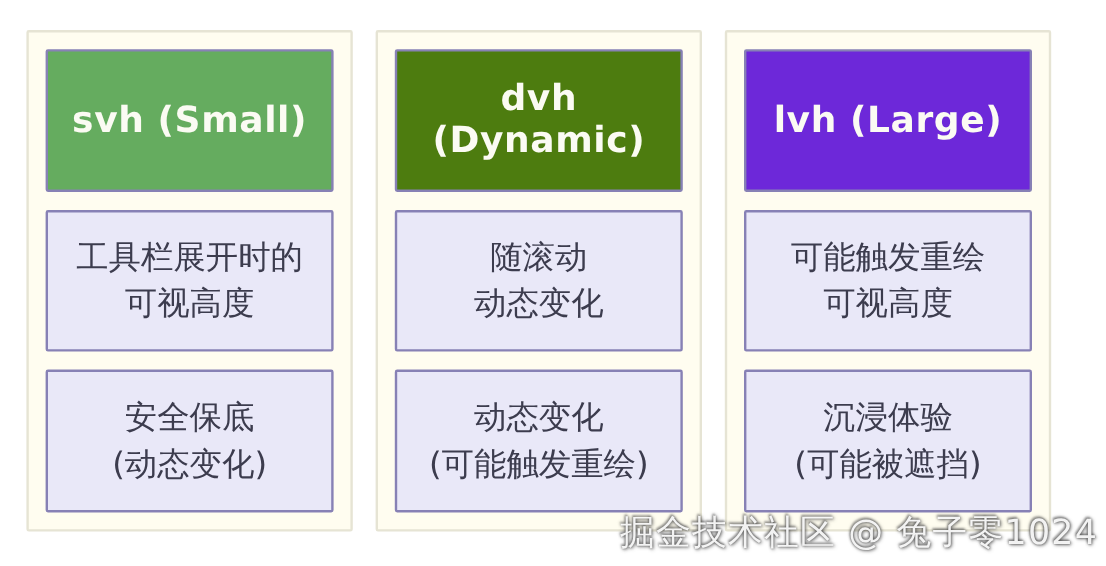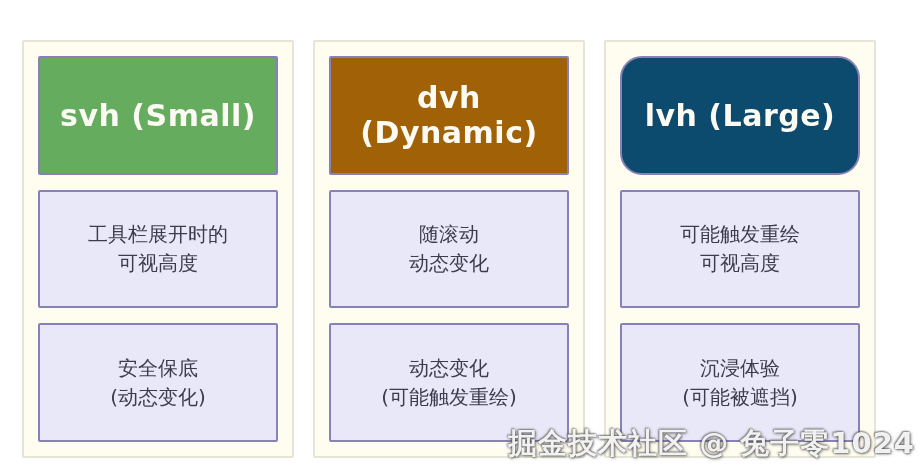--- a/index.html
+++ b/index.html
@@ -10,21 +10,21 @@
   }
   .canvas {
     position: relative;
     width: 922px;
     height: 472px;
     background: #ffffff;
     overflow: hidden;
   }
   .columns {
     position: absolute;
-    top: 40px;
+    top: 25px;
     left: 22px;
     right: 46px;
     display: flex;
     gap: 19px;
   }
   .card {
     flex: 1;
     background: #fffdf0;
     border: 2px solid #e6e4d4;
     border-radius: 2px;
@@ -48,29 +48,29 @@
   }
   .header-box {
     color: #fbfbf3;
     font-size: 30px;
     font-weight: bold;
     letter-spacing: 0.5px;
   }
   .info-box {
     background: #e9e8f8;
     color: #3c3c4e;
-    font-size: 20px;
+    font-size: 27px;
     line-height: 1.45;
   }
   .watermark {
     position: absolute;
     right: 7px;
     bottom: 8px;
     font-size: 29px;
-    font-weight: bold;
+    font-weight: normal;
     color: rgba(255,255,255,0.92);
     text-shadow:
       0 0 2px rgba(70,70,70,0.85),
       1px 1px 3px rgba(70,70,70,0.7),
       -1px -1px 2px rgba(70,70,70,0.5);
     white-space: nowrap;
     letter-spacing: 1px;
   }
 </style>
 </head>
@@ -87,35 +87,35 @@
         <span>工具栏展开时的</span>
         <span>可视高度</span>
       </div>
       <div class="box info-box">
         <span>安全保底</span>
         <span>(动态变化)</span>
       </div>
     </div>
 
     <div class="card">
-      <div class="box header-box" style="background-color: #a16207;">
+      <div class="box header-box" style="background-color: #4d7c0f;">
         <span>dvh (Dynamic)</span>
       </div>
       <div class="box info-box">
         <span>随滚动</span>
         <span>动态变化</span>
       </div>
       <div class="box info-box">
         <span>动态变化</span>
         <span>(可能触发重绘)</span>
       </div>
     </div>
 
     <div class="card">
-      <div class="box header-box" style="background-color: #0c4a6e; border-radius: 22px;">
+      <div class="box header-box" style="background-color: #6d28d9;">
         <span>lvh (Large)</span>
       </div>
       <div class="box info-box">
         <span>可能触发重绘</span>
         <span>可视高度</span>
       </div>
       <div class="box info-box">
         <span>沉浸体验</span>
         <span>(可能被遮挡)</span>
       </div>

